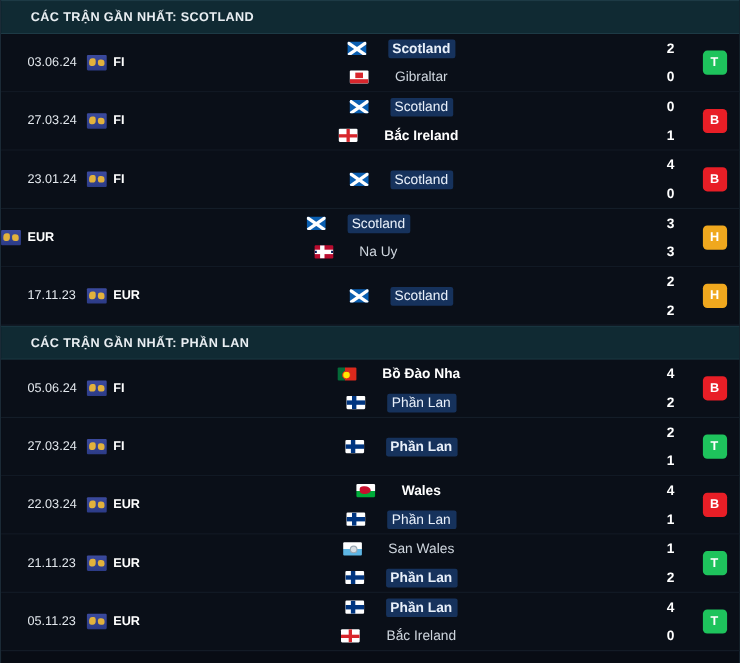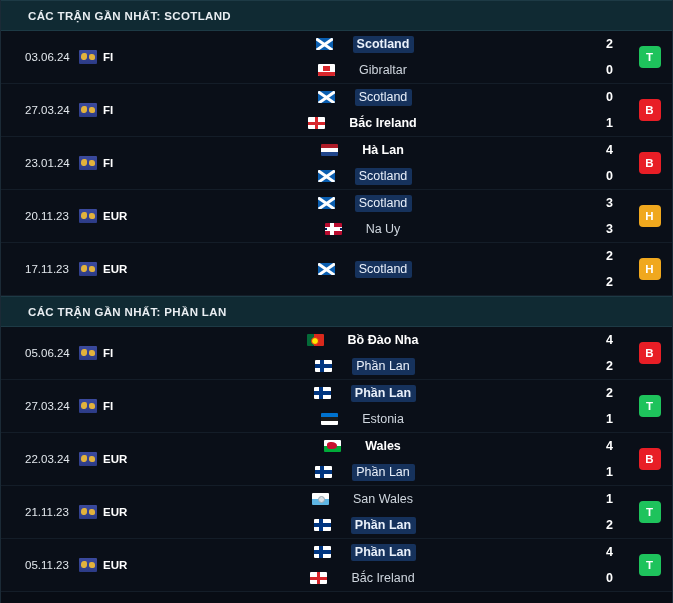--- a/index.html
+++ b/index.html
@@ -355,38 +355,33 @@
       </div>
     </div>
     <div class="match-row">
       <div class="cell-date">23.01.24</div>
       <div class="cell-comp">
         <span class="comp-icon"></span>
         <span class="comp-label">FI</span>
       </div>
       <div class="cell-teams">
         <div class="team-line">
-          <span class="flag netherlands"></span>
-          <span class="team-name bold">Hà Lan</span>
-        </div>
-        <div class="team-line">
           <span class="flag scotland"></span>
           <span class="team-name hl">Scotland</span>
         </div>
       </div>
       <div class="cell-scores">
         <div class="score">4</div>
         <div class="score">0</div>
       </div>
       <div class="cell-result">
         <div class="result-badge B" style="background: rgb(232, 30, 38);">B</div>
       </div>
     </div>
     <div class="match-row">
-      <div class="cell-date">20.11.23</div>
       <div class="cell-comp">
         <span class="comp-icon"></span>
         <span class="comp-label">EUR</span>
       </div>
       <div class="cell-teams">
         <div class="team-line">
           <span class="flag scotland"></span>
           <span class="team-name hl">Scotland</span>
         </div>
         <div class="team-line">
@@ -455,24 +450,20 @@
       <div class="cell-date">27.03.24</div>
       <div class="cell-comp">
         <span class="comp-icon"></span>
         <span class="comp-label">FI</span>
       </div>
       <div class="cell-teams">
         <div class="team-line">
           <span class="flag finland"></span>
           <span class="team-name bold hl">Phần Lan</span>
         </div>
-        <div class="team-line">
-          <span class="flag estonia"></span>
-          <span class="team-name">Estonia</span>
-        </div>
       </div>
       <div class="cell-scores">
         <div class="score">2</div>
         <div class="score">1</div>
       </div>
       <div class="cell-result">
         <div class="result-badge T" style="background: rgb(30, 195, 92);">T</div>
       </div>
     </div>
     <div class="match-row">

